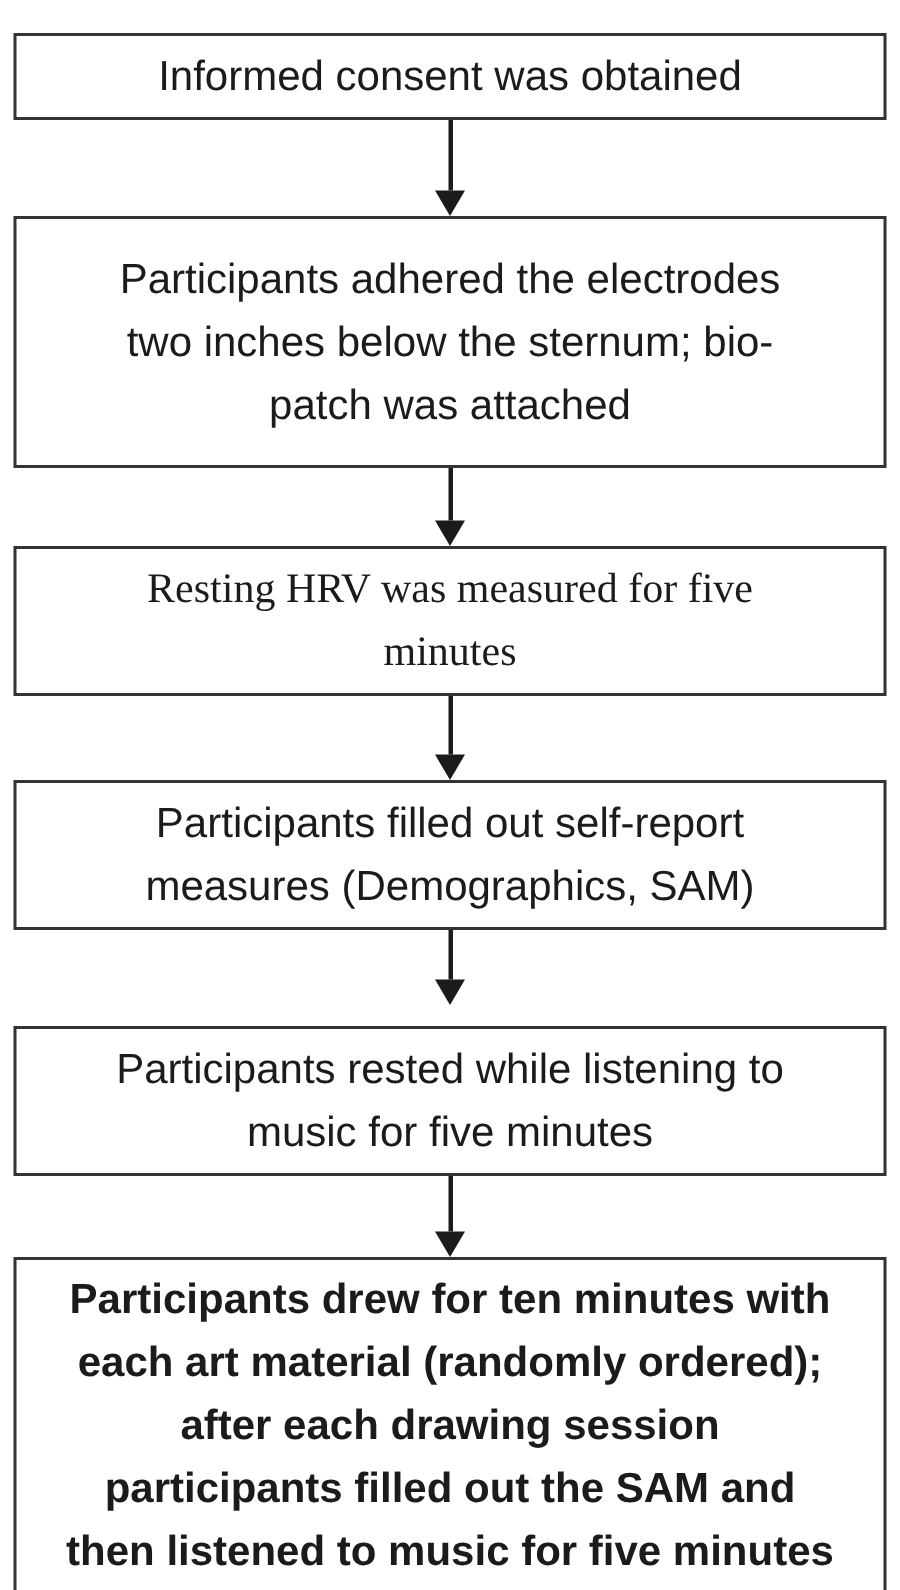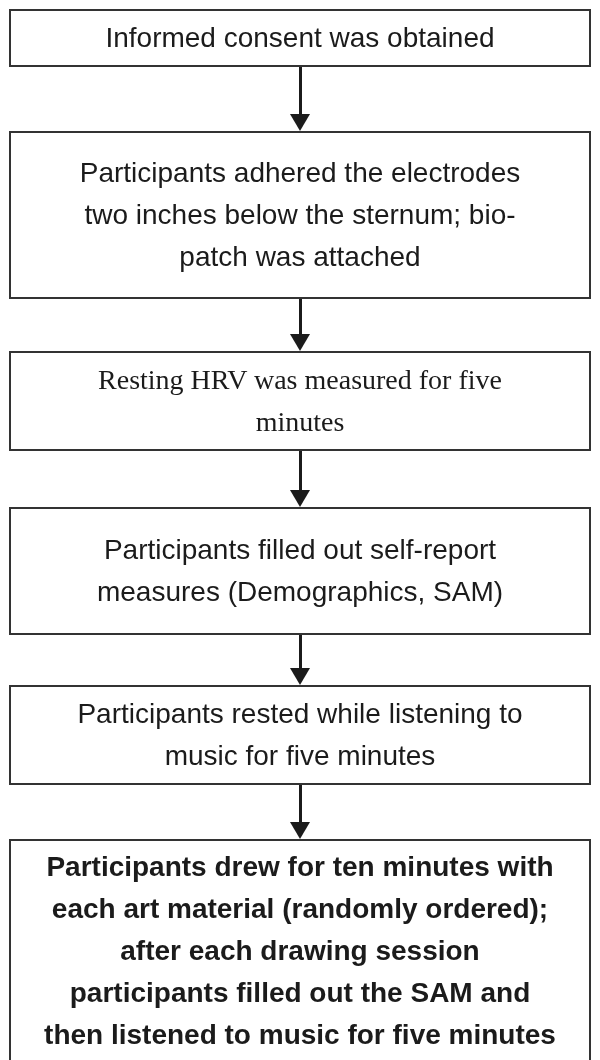--- a/index.html
+++ b/index.html
@@ -45,25 +45,25 @@
     background: #1b1b1b;
   }
   .arrow-head {
     width: 0;
     height: 0;
     border-left: 10px solid transparent;
     border-right: 10px solid transparent;
     border-top: 17px solid #1b1b1b;
     flex: 0 0 auto;
   }
-  .b1 { height: 58px;  margin-top: 9px; }
+  .b1 { height: 58px;  margin-top: 22px; }
   .b2 { height: 168px; }
   .b3 { height: 100px; font-family: Liberation Serif, serif; }
-  .b4 { height: 128px; }
-  .b5 { height: 100px; }
+  .b4 { height: 100px; }
+  .b5 { height: 100px; margin-top: 14px; }
   .b6 { height: 266px; font-weight: bold; }
   .g1 { height: 64px; }
   .g2 { height: 52px; }
   .g3 { height: 56px; }
   .g4 { height: 50px; }
   .g5 { height: 54px; }
 </style>
 </head>
 <body>
 

